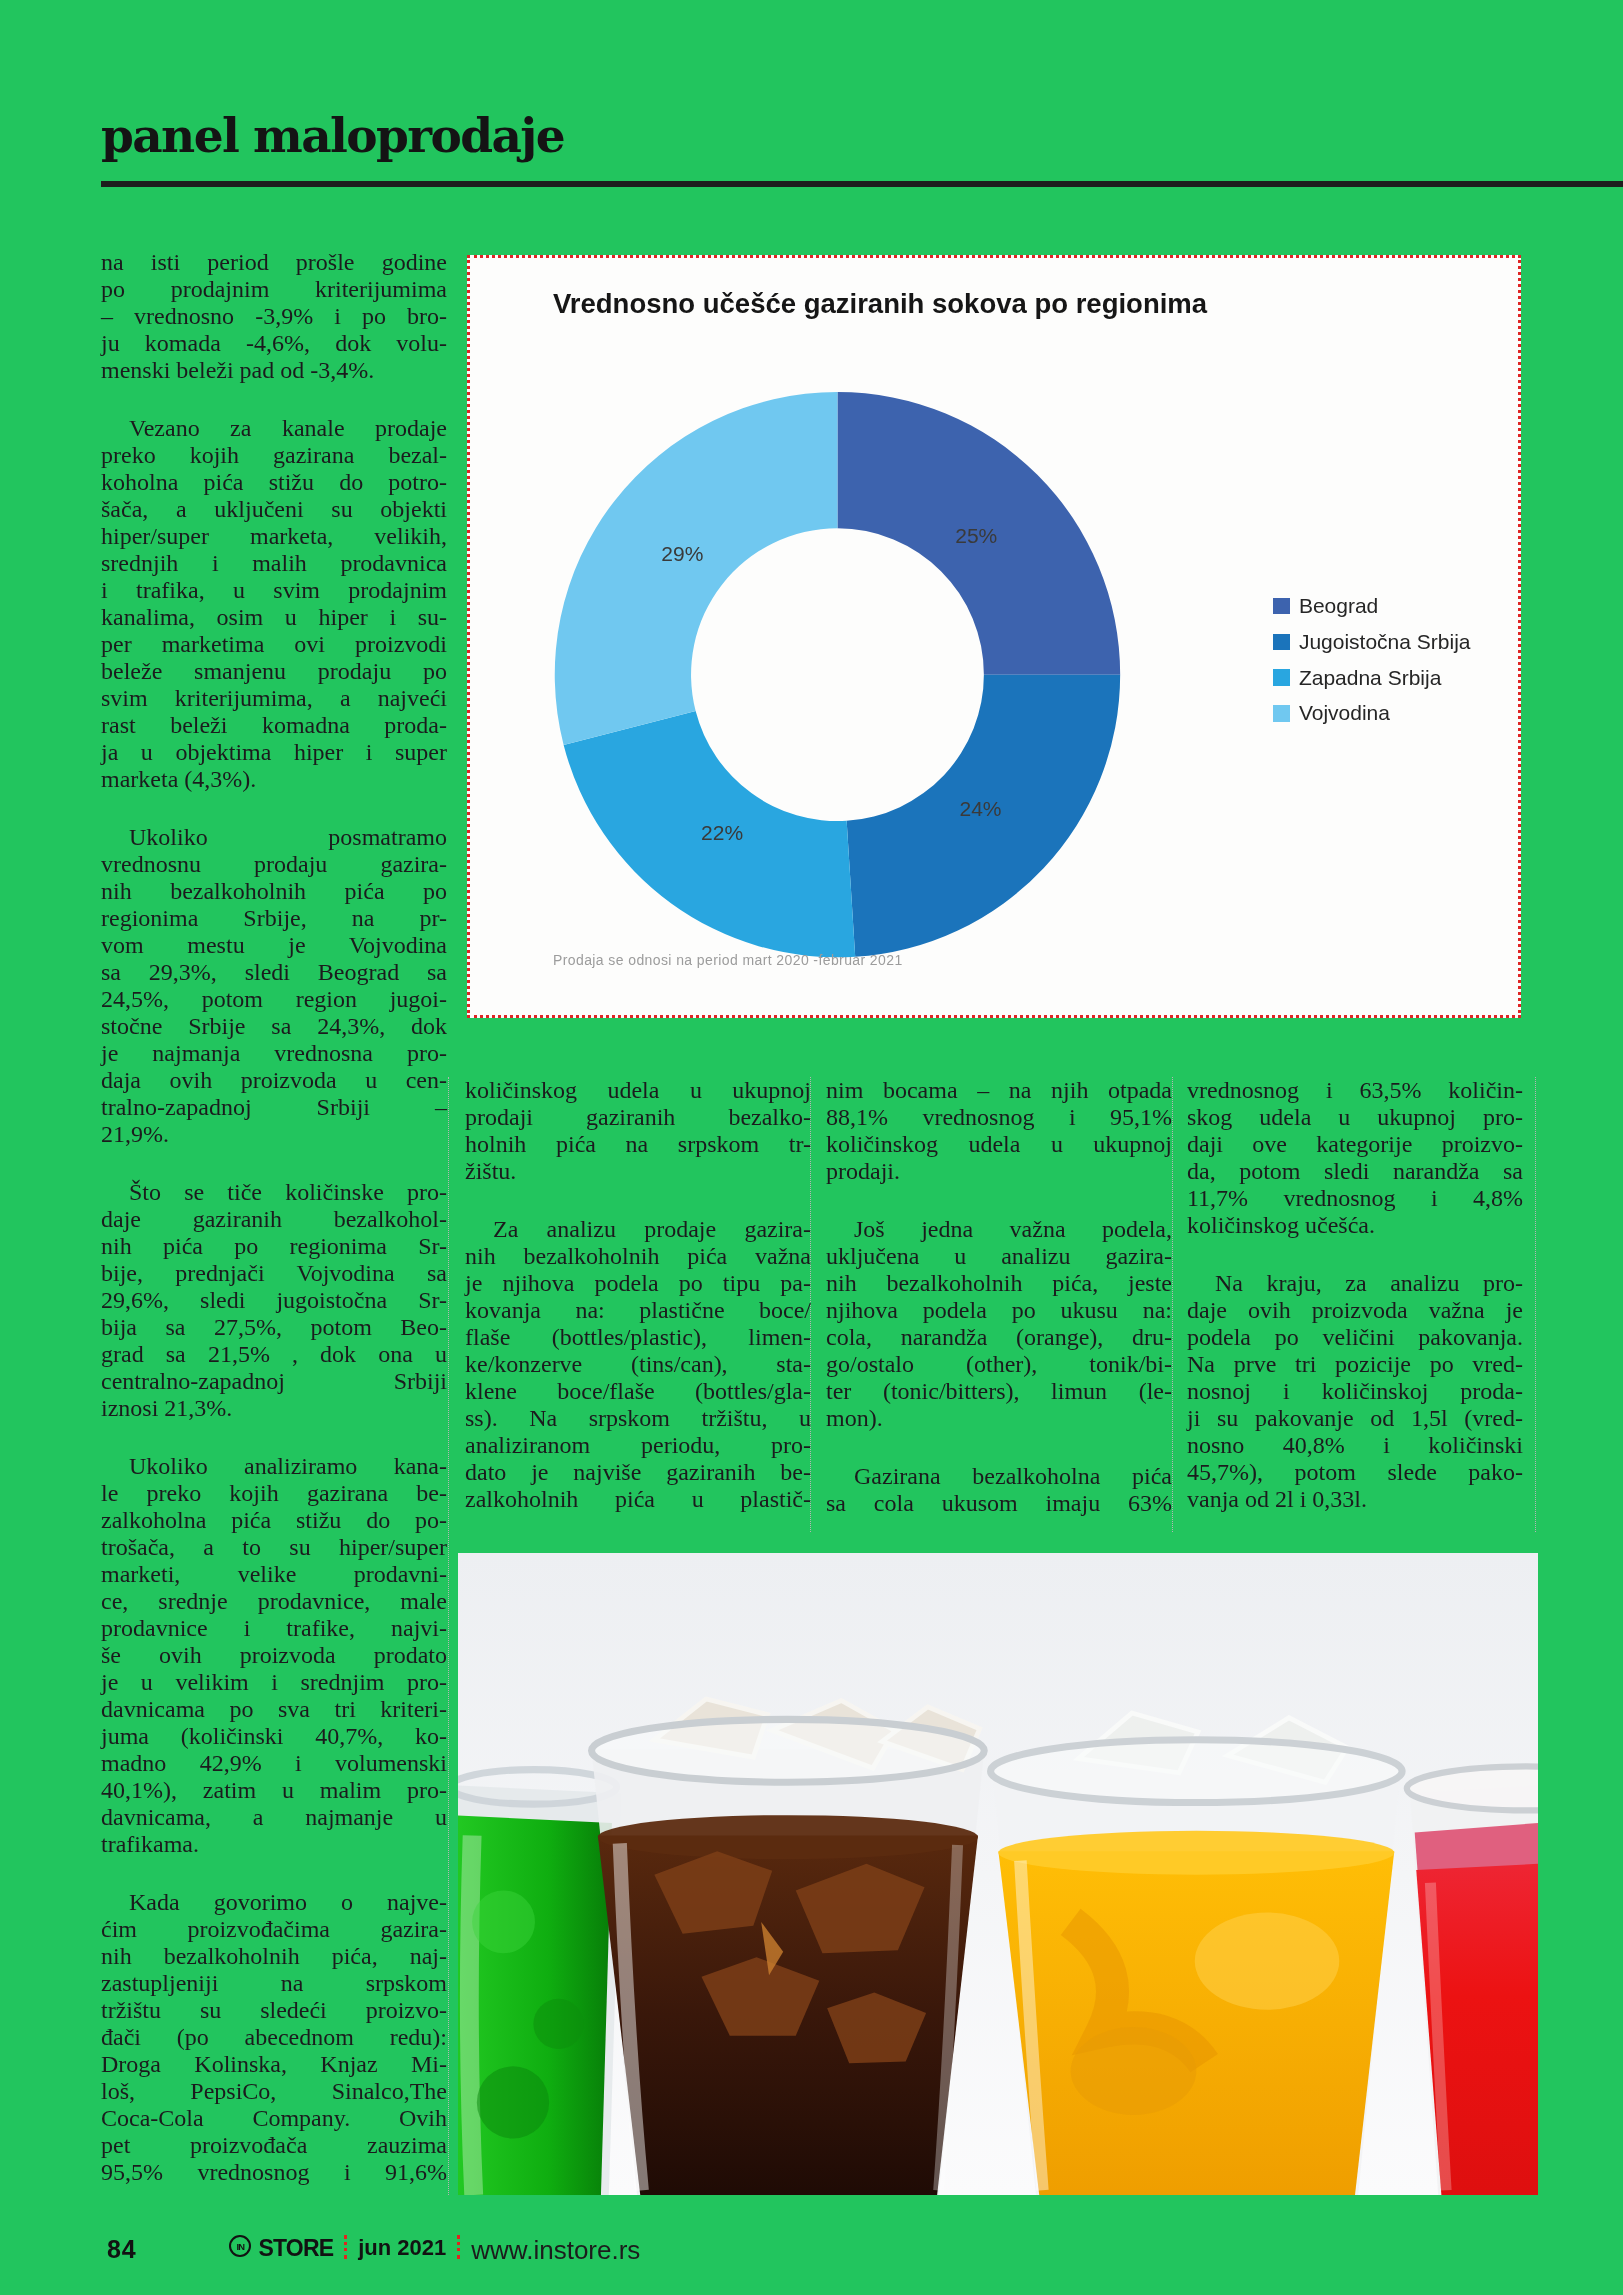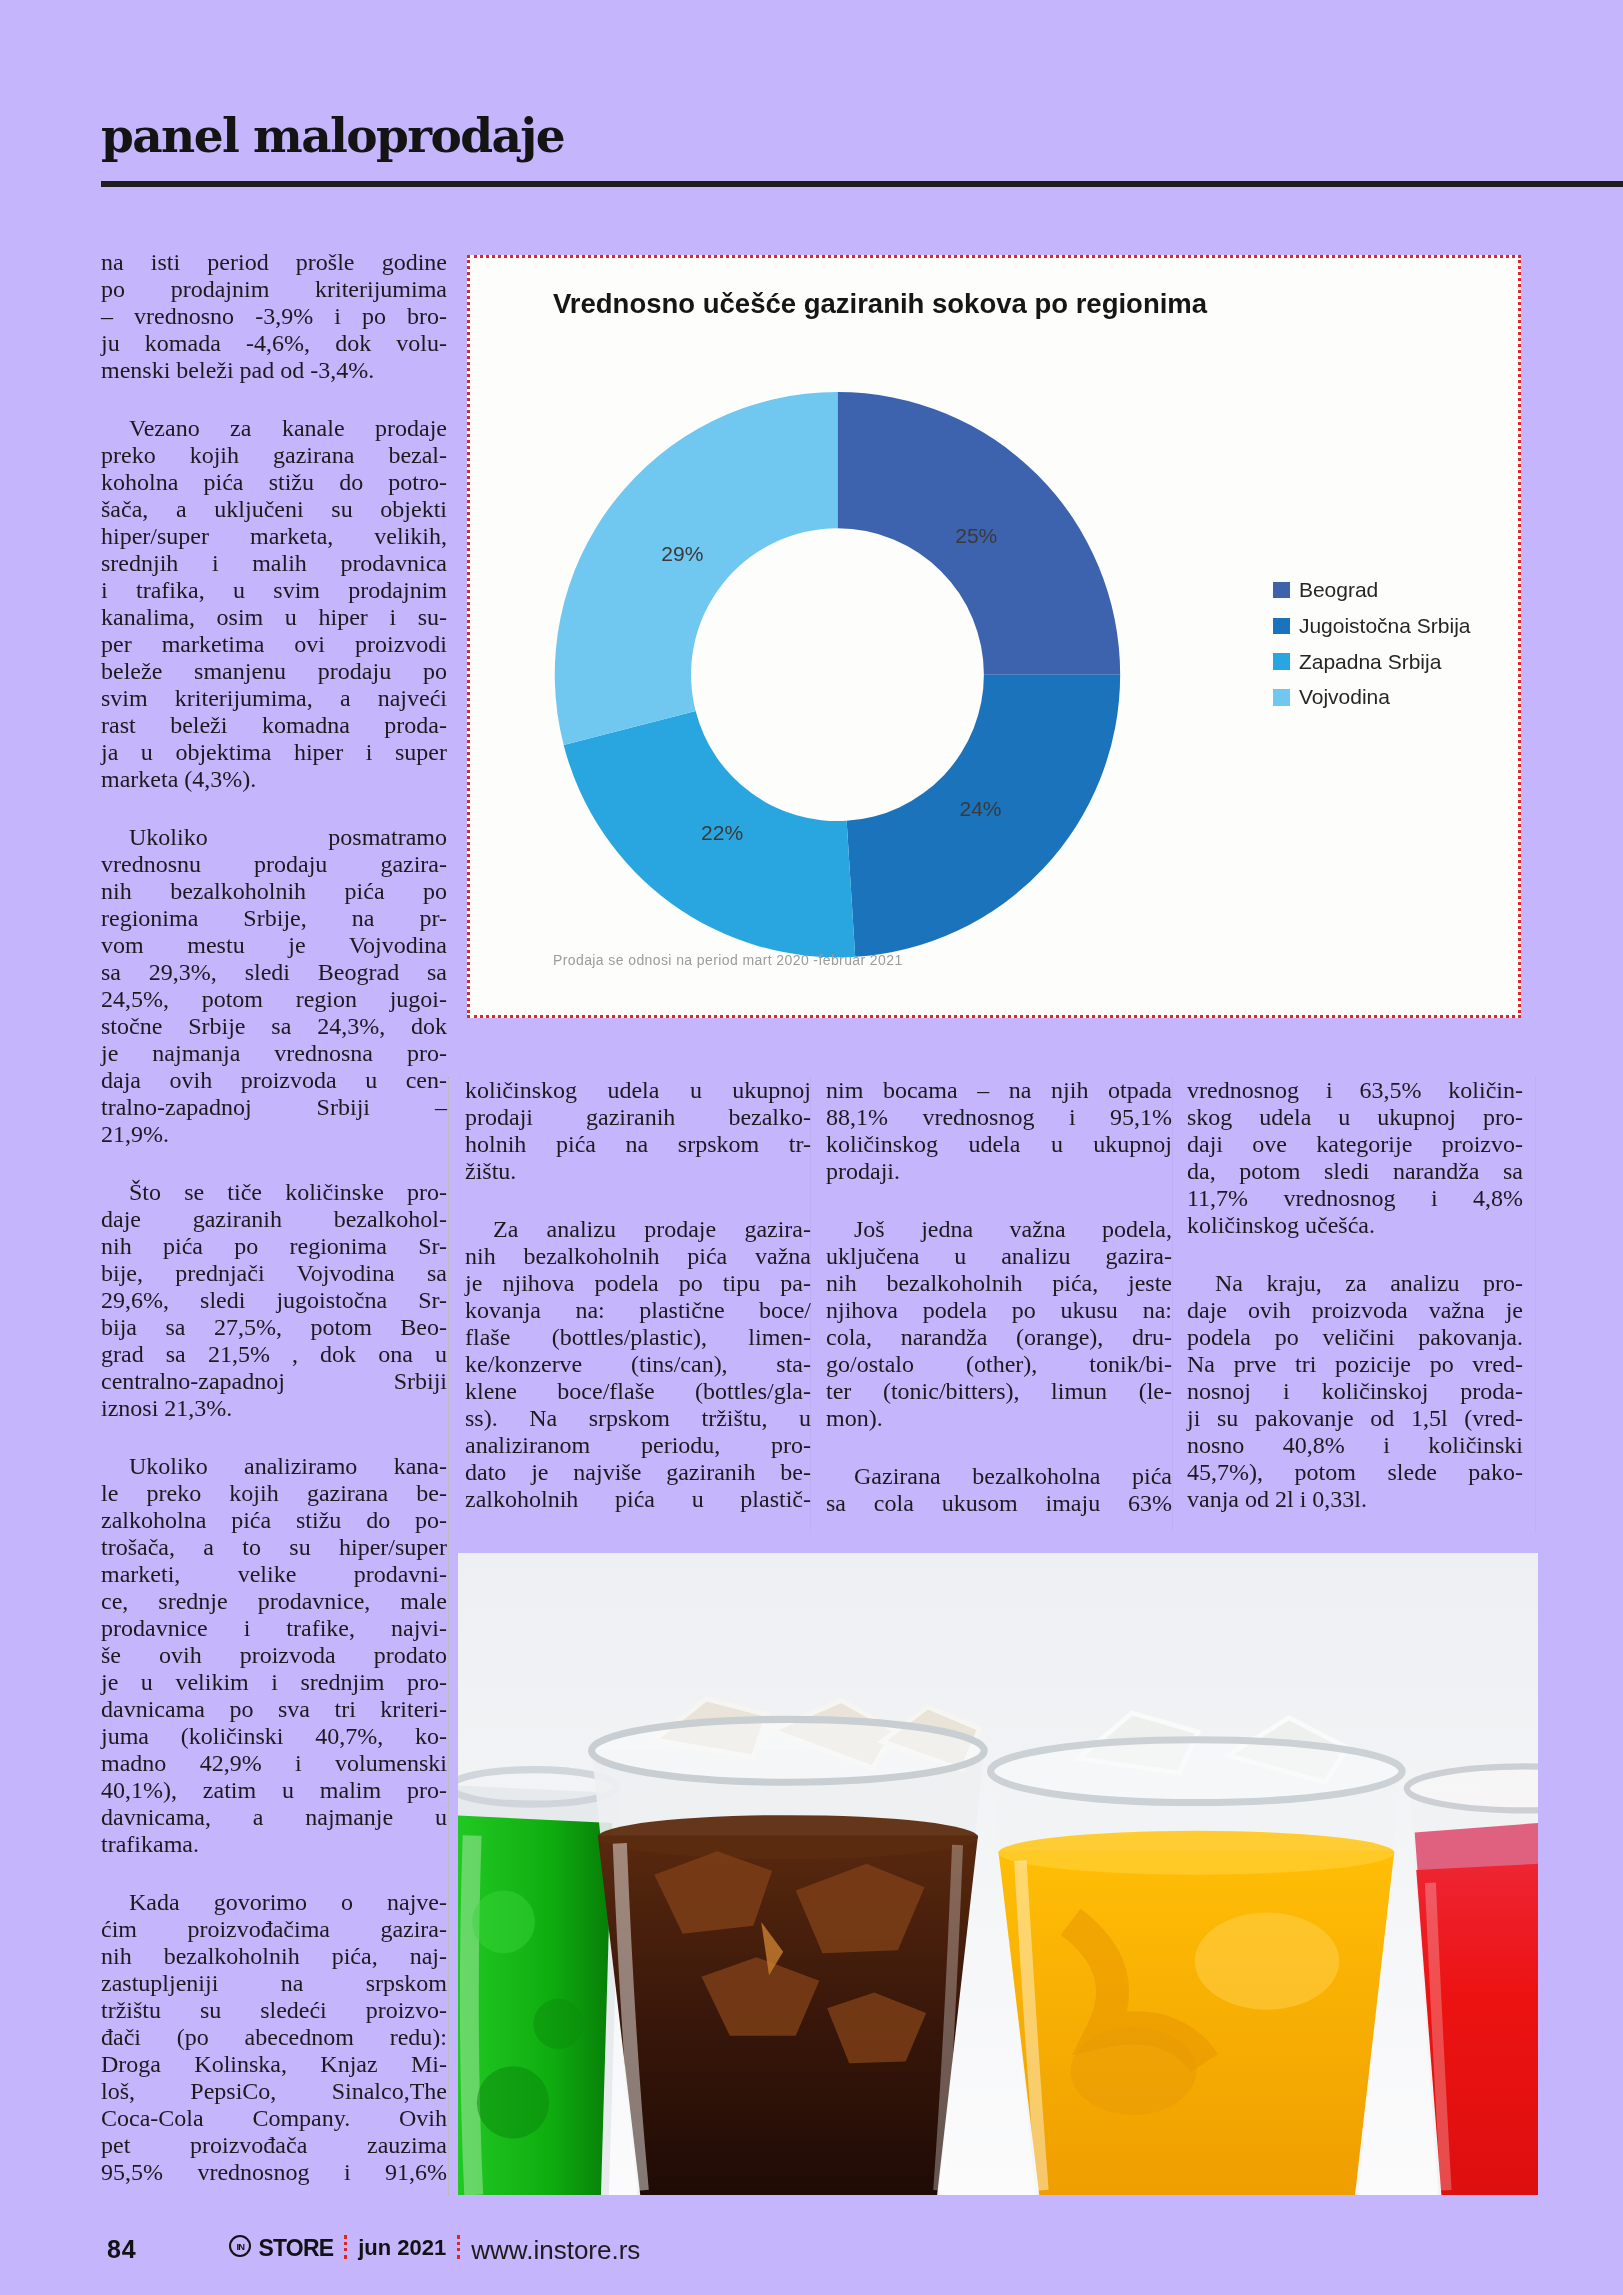--- a/index.html
+++ b/index.html
@@ -1,31 +1,31 @@
 <!DOCTYPE html>
 <html style="font-size:12.6px"><head>
 <meta charset="utf-8">
 <style>
   html,body{margin:0;padding:0;background:#e8e8e8;}
-  .page{position:relative;width:1623px;height:2295px;background:#c4b5fd;overflow:hidden;
+  .page{position:relative;width:1623px;height:2295px;background:#22c55e;overflow:hidden;
         font-family:"Liberation Serif",serif;color:#1b1b1d;margin:0 auto;}
 
   
   .masthead-title{position:absolute;left:101px;top:108px;margin:0;
     font-family:"DejaVu Serif",serif;font-weight:700;font-size:47px;letter-spacing:-1.6px;color:#141414;}
   .header-rule{position:absolute;left:101px;right:0;top:181px;height:6.3px;background:#1d1d1d;}
 
   
   .chart-panel{position:absolute;left:467px;top:255px;width:1054px;height:763px;
     border:3.9px dotted #e02524;box-sizing:border-box;background:#fdfdfc;}
   .chart-title{position:absolute;left:83px;top:30px;margin:0;
     font-family:"Liberation Sans",sans-serif;font-weight:700;font-size:27.5px;color:#161616;}
   #donut-svg{position:absolute;left:0;top:0;width:100%;height:100%;}
   .slice-label{font-family:"Liberation Sans",sans-serif;font-size:27px;fill:#3a3a3a;text-anchor:middle;}
-  #chart-legend{position:absolute;left:803px;top:320px;}
+  #chart-legend{position:absolute;left:803px;top:336px;}
   .legend-row{display:flex;align-items:center;margin-bottom:11.8px;}
   .swatch{width:16.5px;height:16.5px;margin-right:9.4px;flex:0 0 auto;}
   .legend-label{font-family:"Liberation Sans",sans-serif;font-size:21px;color:#262626;white-space:nowrap;}
   .chart-caption{position:absolute;left:83px;top:694px;
     font-family:"Liberation Sans",sans-serif;font-size:14px;color:#9c9c9c;letter-spacing:0.4px;}
 
   
   .textcol{position:absolute;width:346px;font-size:24px;line-height:27px;}
   #col1{left:101px;top:249px;}
   #col2{left:465px;top:1077px;}

